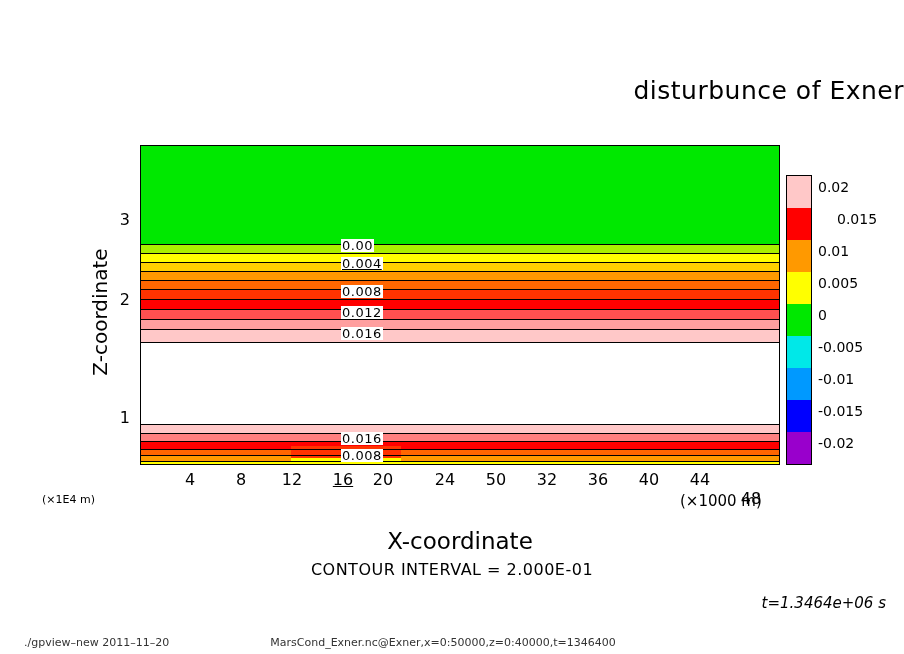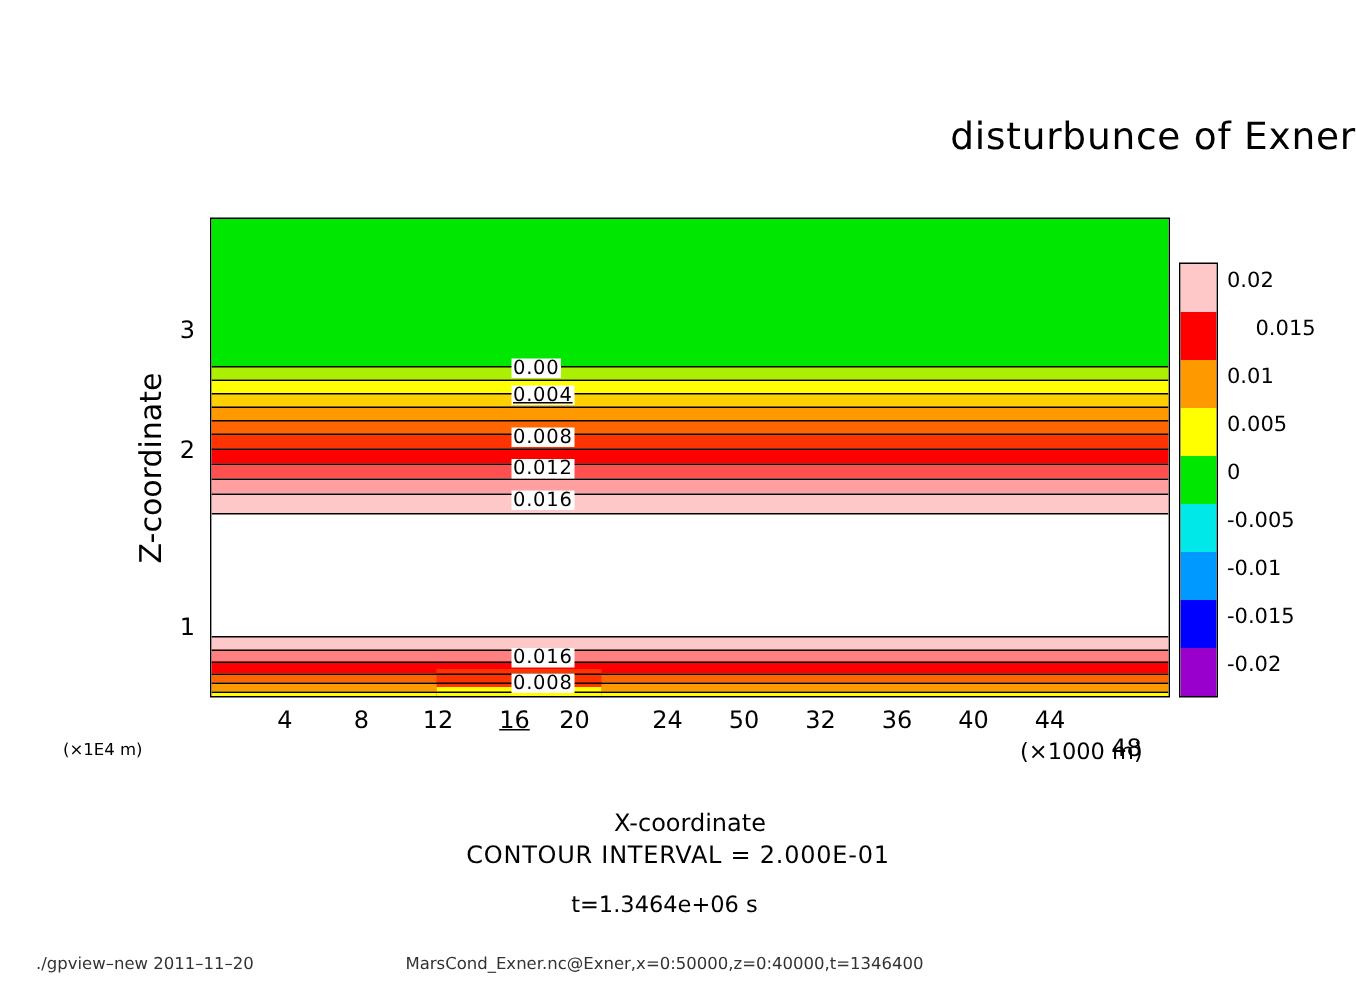--- a/index.html
+++ b/index.html
@@ -73,24 +73,24 @@
     left: -20px;
     top: 300px;
     width: 240px;
     text-align: center;
     font-size: 20px;
     transform: rotate(-90deg);
     transform-origin: 50% 50%;
   }
   #xlabel {
     left: 140px;
-    top: 539px;
+    top: 528px;
     width: 640px;
     text-align: center;
-    font-size: 16px;
+    font-size: 23px;
   }
   #xunit-left {
     left: 42px;
     top: 480px;
     font-size: 11px;
     margin-top: 13px;
   }
   #xunit-right {
     left: 680px;
     top: 492px;
@@ -121,22 +121,23 @@
     top: 560px;
     width: 904px;
     text-align: center;
     font-size: 16px;
     letter-spacing: 0.5px;
   }
   #time-stamp {
     left: 0;
     top: 594px;
     width: 886px;
-    text-align: center;
+    text-align: right;
     font-size: 15px;
+    font-style: italic;
   }
   #footer-left {
     left: 24px;
     top: 636px;
     font-size: 11px;
     color: #333;
   }
   #footer-right {
     left: 0;
     top: 636px;

